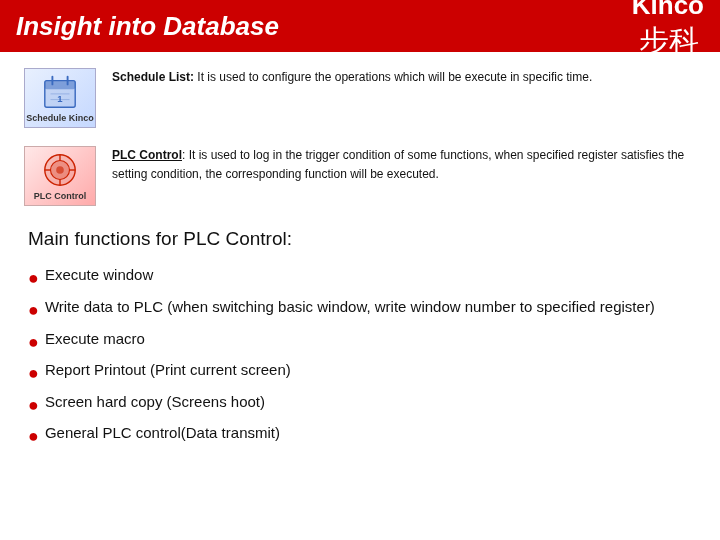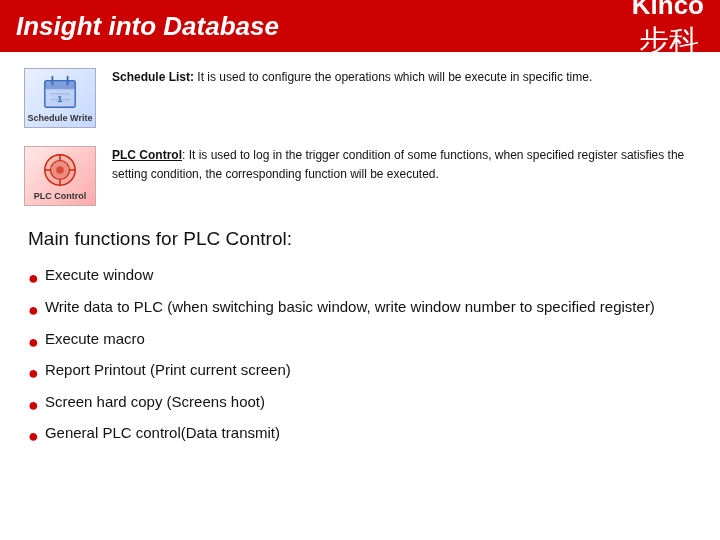--- a/index.html
+++ b/index.html
@@ -166,21 +166,21 @@
         <rect x="4" y="8" width="32" height="28" rx="2" fill="#3a6abf" opacity="0.15"></rect>
         <rect x="4" y="8" width="32" height="28" rx="2" fill="none" stroke="#3a6abf" stroke-width="1.5"></rect>
         <rect x="4" y="8" width="32" height="9" rx="2" fill="#3a6abf" opacity="0.5"></rect>
         <line x1="12" y1="4" x2="12" y2="12" stroke="#3a6abf" stroke-width="2" stroke-linecap="round"></line>
         <line x1="28" y1="4" x2="28" y2="12" stroke="#3a6abf" stroke-width="2" stroke-linecap="round"></line>
         <text x="20" y="30" text-anchor="middle" font-size="10" fill="#3a6abf" font-weight="bold">1</text>
         <line x1="10" y1="22" x2="30" y2="22" stroke="#3a6abf" stroke-width="0.8" opacity="0.4"></line>
         <line x1="10" y1="28" x2="30" y2="28" stroke="#3a6abf" stroke-width="0.8" opacity="0.4"></line>
       </svg>
       <span class="icon-label">Schedule
-Write</span>
+Kinco</span>
     </div>
     <div class="item-text">
       <strong>Schedule List:</strong><span> It is used to configure the operations which will be execute in specific time.</span>
     </div>
   </div>
 
   <div class="item-row">
     <div class="icon-box icon-plc">
 
       <svg class="icon-img" viewBox="0 0 40 40">

